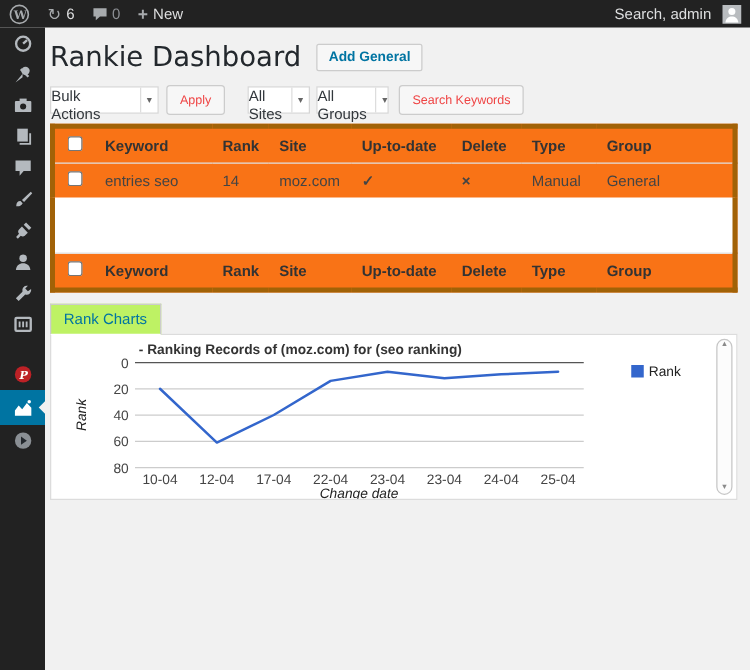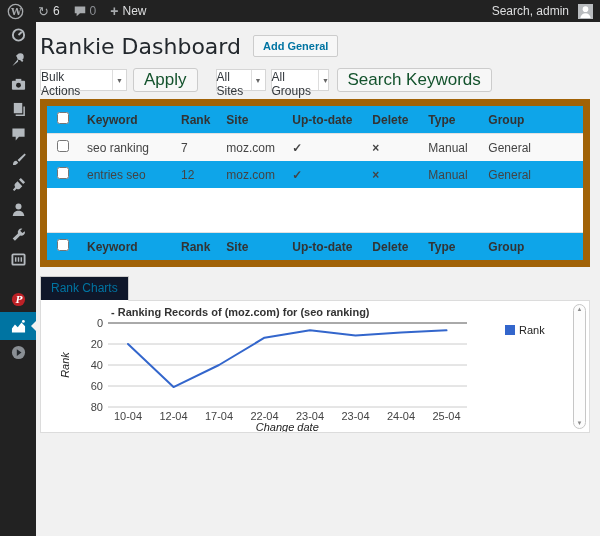--- a/index.html
+++ b/index.html
@@ -37,47 +37,47 @@
   .filters a{text-decoration:none;color:#0074a2;cursor:pointer}
   .filters .active-f{color:#000;font-weight:700}
   .filters .cnt{color:#999}
   .filters .sep{color:#bbb;margin:0 4px}
 
   .toolbar{margin-top:8px;display:flex;align-items:center}
   .fselect{display:flex;height:20px;background:#fff;border:1px solid #d6d6d6;
            font-size:12px;color:#32373c;padding-left:0;cursor:pointer}
   .fselect .arrowbox{margin-left:7px;border-left:1px solid #ddd;height:20px;display:flex;align-items:center;
            padding:0 3px;font-size:7px;color:#666}
-  .btn{height:24px;background:#f7f7f7;border:1px solid #ccc;border-radius:3px;color:#14532d;
-       font-size:17px;padding:0 10px;cursor:pointer;box-sizing:border-box}
+  .btn{height:24px;background:#f7f7f7;border:1px solid #ccc;border-radius:3px;color:#ef4444;
+       font-size:10px;padding:0 10px;cursor:pointer;box-sizing:border-box}
   .gap16{width:18px}
   .kw-input{margin-left:auto;height:20px;width:118px;border:1px solid #ddd;background:#fff;
             padding:0 6px;font-size:12px;color:#32373c;font-family:"Liberation Sans",sans-serif}
   .kw-input::placeholder{color:#a8adb1;opacity:1}
   .search-btn{margin-left:8px}
 
   
-  table.keywords{margin-top:7px;width:100%;border-collapse:collapse;background:#0ea5e9;
-                 border:7px solid #a16207;font-size:12px}
+  table.keywords{margin-top:7px;width:100%;border-collapse:collapse;background:#f97316;
+                 border:4px solid #a16207;font-size:12px}
   .keywords th{font-weight:700;color:#333;text-align:left;padding:6px 8px;font-size:12px}
   .keywords thead th{border-bottom:1px solid #e1e1e1}
   .keywords tfoot th{border-top:1px solid #e1e1e1}
   .keywords td{padding:6px 8px;color:#444}
   .keywords tbody tr.striped{background:#f9f9f9}
   .keywords .ck{width:16px}
   .keywords input[type=checkbox]{width:12px;height:12px;margin:0 0 0 2px}
   .mark{color:#0074a2;font-weight:700;font-size:12px;padding-left:16px}
   td.mark.del{cursor:pointer}
 
   .summary{margin-top:7px;text-align:right;font-size:12px;color:#555}
 
   
   .tabs{margin-top:9px;display:flex;position:relative;z-index:2}
   .tab{padding:4px 10px 5px;font-size:12px;color:#0074a2;cursor:pointer}
-  .tab.active{background:#0f172a;border:1px solid #ccc;border-bottom:1px solid #fff;margin-bottom:-1px}
+  .tab.active{background:#bef264;border:1px solid #ccc;border-bottom:1px solid #fff;margin-bottom:-1px}
   .chart-panel{background:#fff;border:1px solid #dcdcdc;height:131px;position:relative;z-index:1}
   #rank-chart{position:absolute;left:14px;top:3px}
   .vscroll{position:absolute;right:3px;top:3px;bottom:3px;width:11px;border:1px solid #c6c6c6;
            border-radius:7px;background:#fcfcfc;display:flex;flex-direction:column;
            justify-content:space-between;align-items:center;font-size:6px;color:#8a8a8a;cursor:pointer}
   .vscroll span{line-height:9px}
 </style>
 </head>
 <body>
 
@@ -240,34 +240,24 @@
         <th>Keyword</th>
         <th>Rank</th>
         <th>Site</th>
         <th>Up-to-date</th>
         <th>Delete</th>
         <th>Type</th>
         <th>Group</th>
       </tr>
     </thead>
     <tbody>
-      <tr class="striped">
-        <td class="ck"><input type="checkbox" style=""></td>
-        <td>seo ranking</td>
-        <td>7</td>
-        <td>moz.com</td>
-        <td class="mark">✓</td>
-        <td class="mark del">×</td>
-        <td>Manual</td>
-        <td>General</td>
-      </tr>
       <tr>
         <td class="ck"><input type="checkbox" style=""></td>
         <td>entries seo</td>
-        <td>12</td>
+        <td>14</td>
         <td>moz.com</td>
         <td class="mark">✓</td>
         <td class="mark del">×</td>
         <td>Manual</td>
         <td>General</td>
       </tr>
       <tr style="background:#fff">
         <td colspan="8" style="height:32px"></td>
       </tr>
     </tbody>

